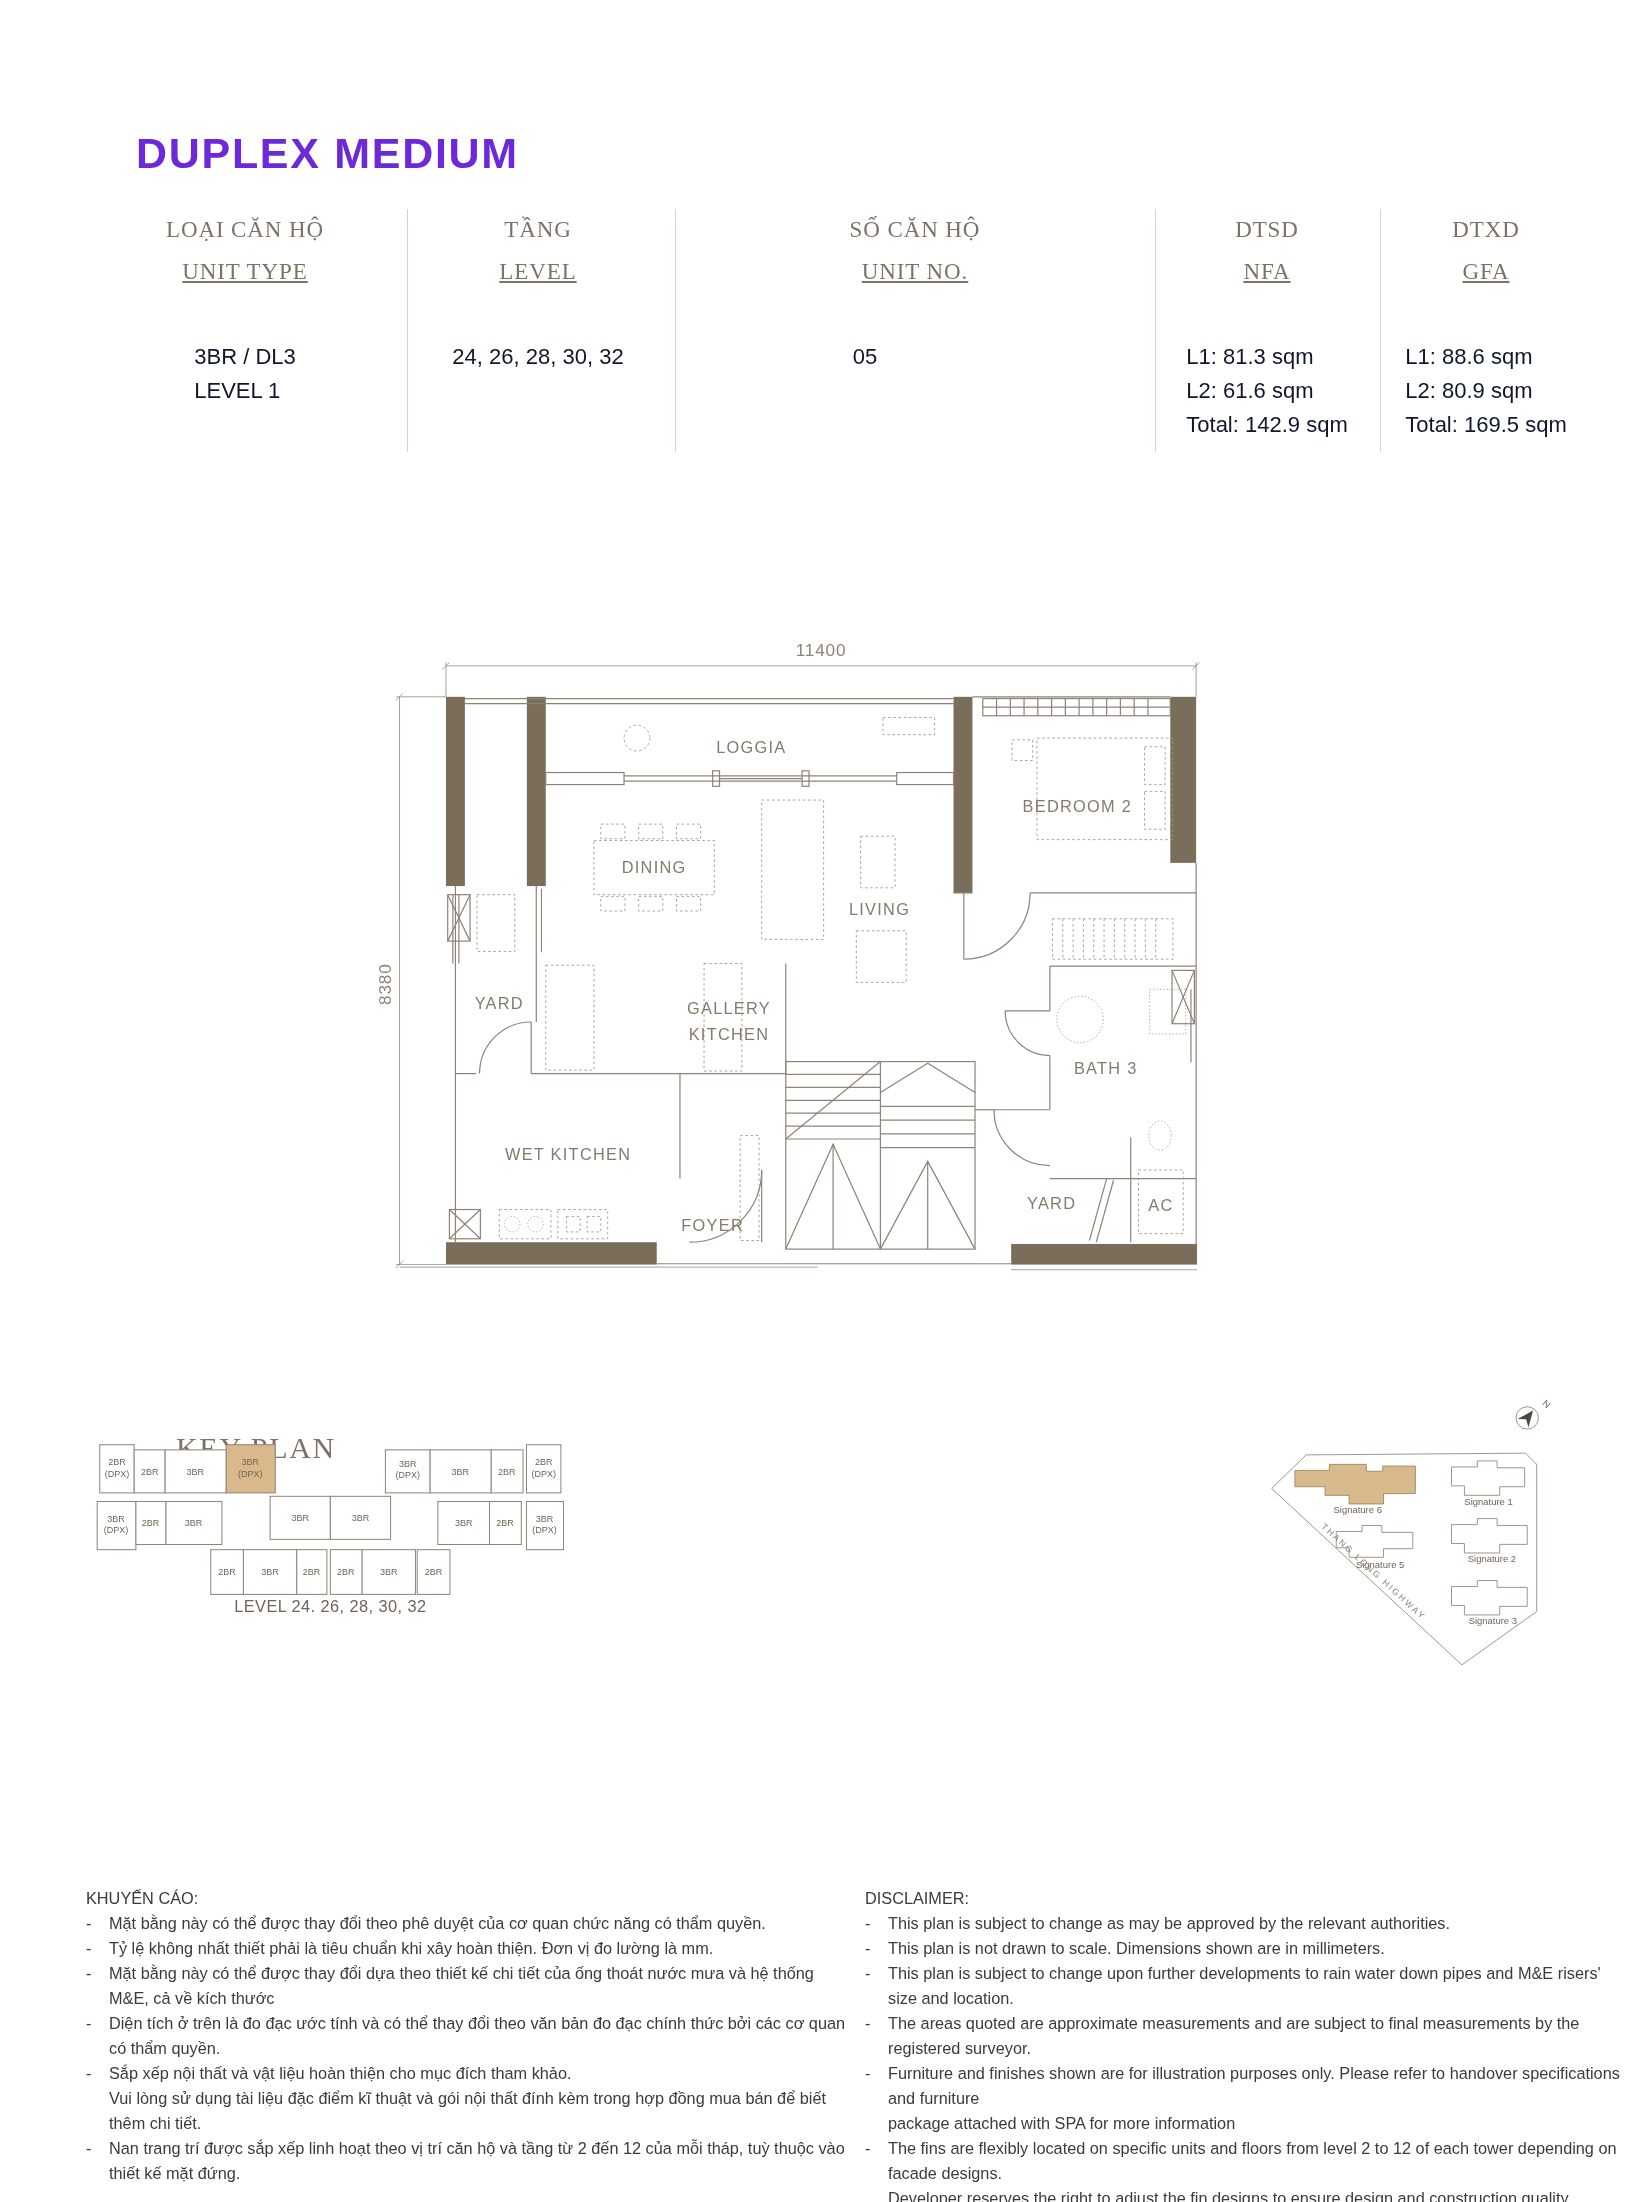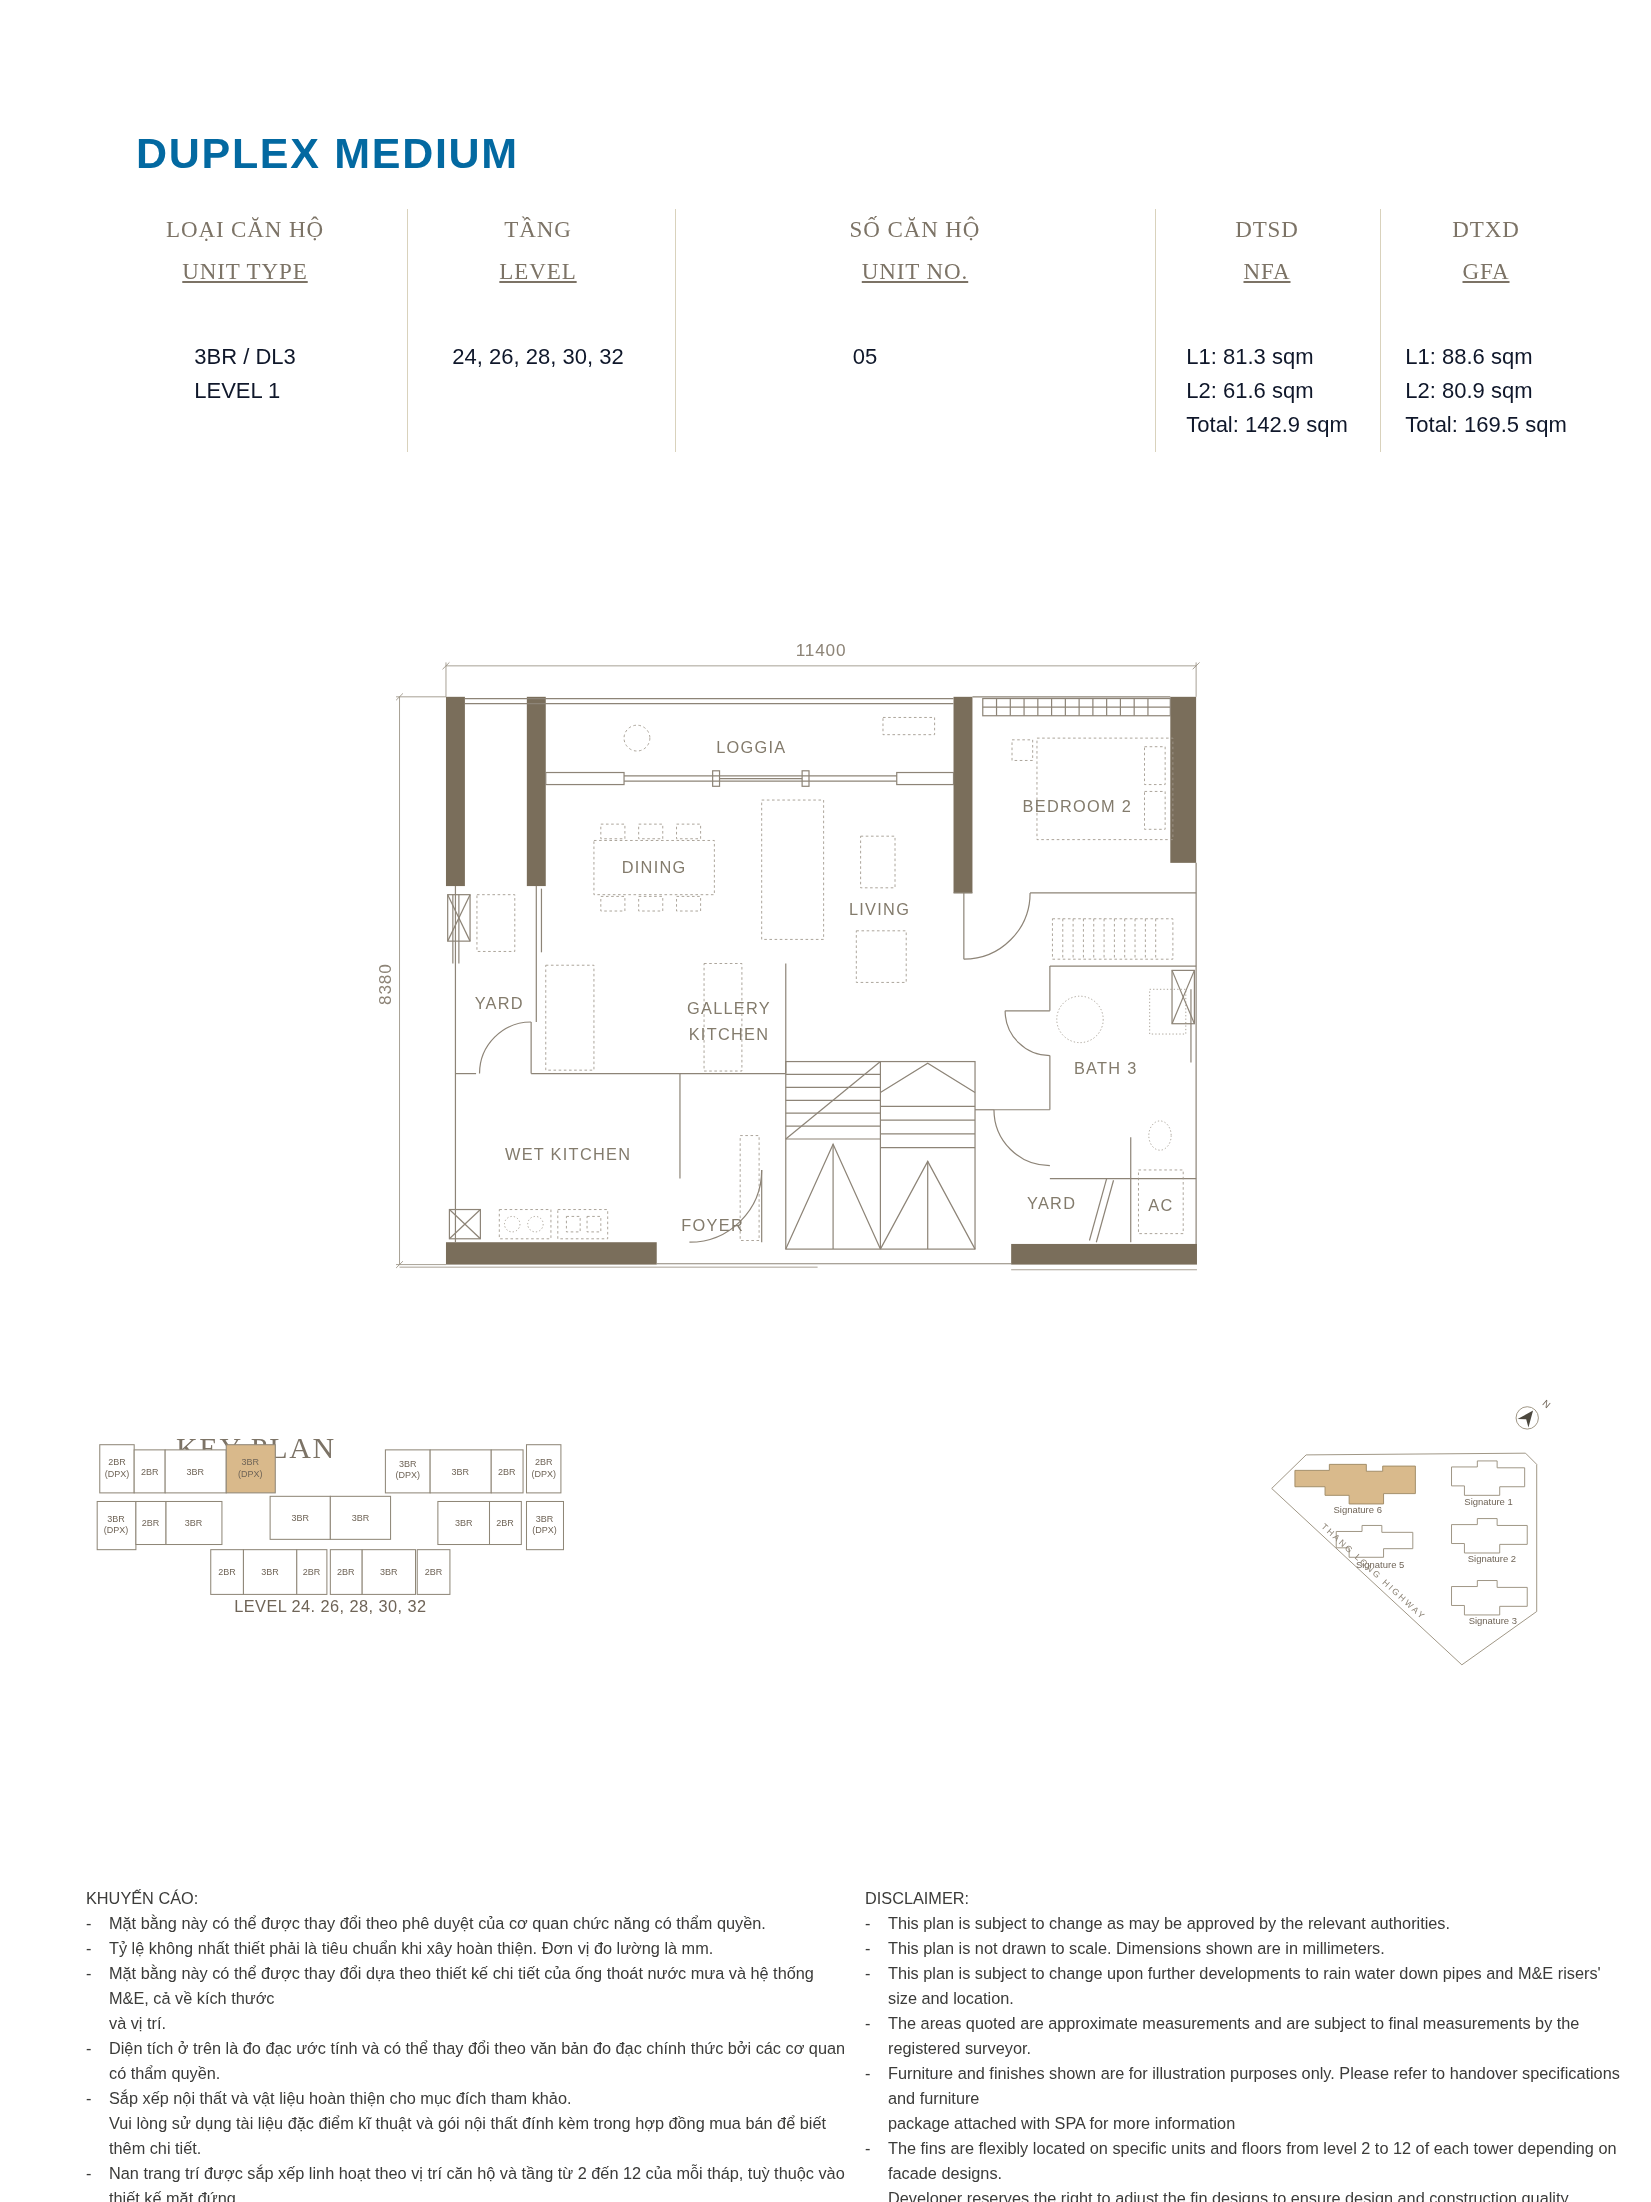--- a/index.html
+++ b/index.html
@@ -1,19 +1,19 @@
 <!DOCTYPE html>
 <html style="font-size:13.8px"><head>
 <meta charset="utf-8">
 <style>
   html,body{margin:0;padding:0;background:#fff;}
   .page{position:relative;width:1652px;height:2203px;background:#ffffff;overflow:hidden;
         font-family:"Liberation Sans",sans-serif;color:#6f6457;}
   .title{position:absolute;left:136px;top:129px;font-size:43px;letter-spacing:1.7px;
-         color:#0369a1;font-weight:bold;}
+         color:#6d28d9;font-weight:bold;}
   
   .tdiv{position:absolute;top:209px;height:243px;width:0.9px;background:#d9d2bc;}
   .tcol{position:absolute;transform:translateX(-50%);white-space:nowrap;}
   .hvn,.hen{font-family:"Liberation Serif",serif;font-size:23px;color:#7c7366;letter-spacing:0.9px;}
   .hvn{position:absolute;top:217px;}
   .hen{position:absolute;top:259px;text-decoration:underline;}
   .vals{position:absolute;top:334px;font-size:22px;line-height:34px;color:#0f172a;margin-top:6px;}
   
   .keyplan-title{position:absolute;left:176px;top:1431px;font-family:"Liberation Serif",serif;
                  font-size:30px;letter-spacing:1.7px;color:#7c7366;}
@@ -401,24 +401,20 @@
       </div>
     <div class="dline">
         <span class="b">-</span>
         <span class="t">Tỷ lệ không nhất thiết phải là tiêu chuẩn khi xây hoàn thiện. Đơn vị đo lường là mm.</span>
       </div>
     <div class="dline">
         <span class="b">-</span>
         <span class="t">Mặt bằng này có thể được thay đổi dựa theo thiết kế chi tiết của ống thoát nước mưa và hệ thống M&amp;E, cả về kích thước</span>
       </div>
     <div class="dline">
-        <span class="b"></span>
-        <span class="t">và vị trí.</span>
-      </div>
-    <div class="dline">
         <span class="b">-</span>
         <span class="t">Diện tích ở trên là đo đạc ước tính và có thể thay đổi theo văn bản đo đạc chính thức bởi các cơ quan có thẩm quyền.</span>
       </div>
     <div class="dline">
         <span class="b">-</span>
         <span class="t">Sắp xếp nội thất và vật liệu hoàn thiện cho mục đích tham khảo.</span>
       </div>
     <div class="dline">
         <span class="b"></span>
         <span class="t">Vui lòng sử dụng tài liệu đặc điểm kĩ thuật và gói nội thất  đính kèm trong hợp đồng mua bán để biết thêm chi tiết.</span>

